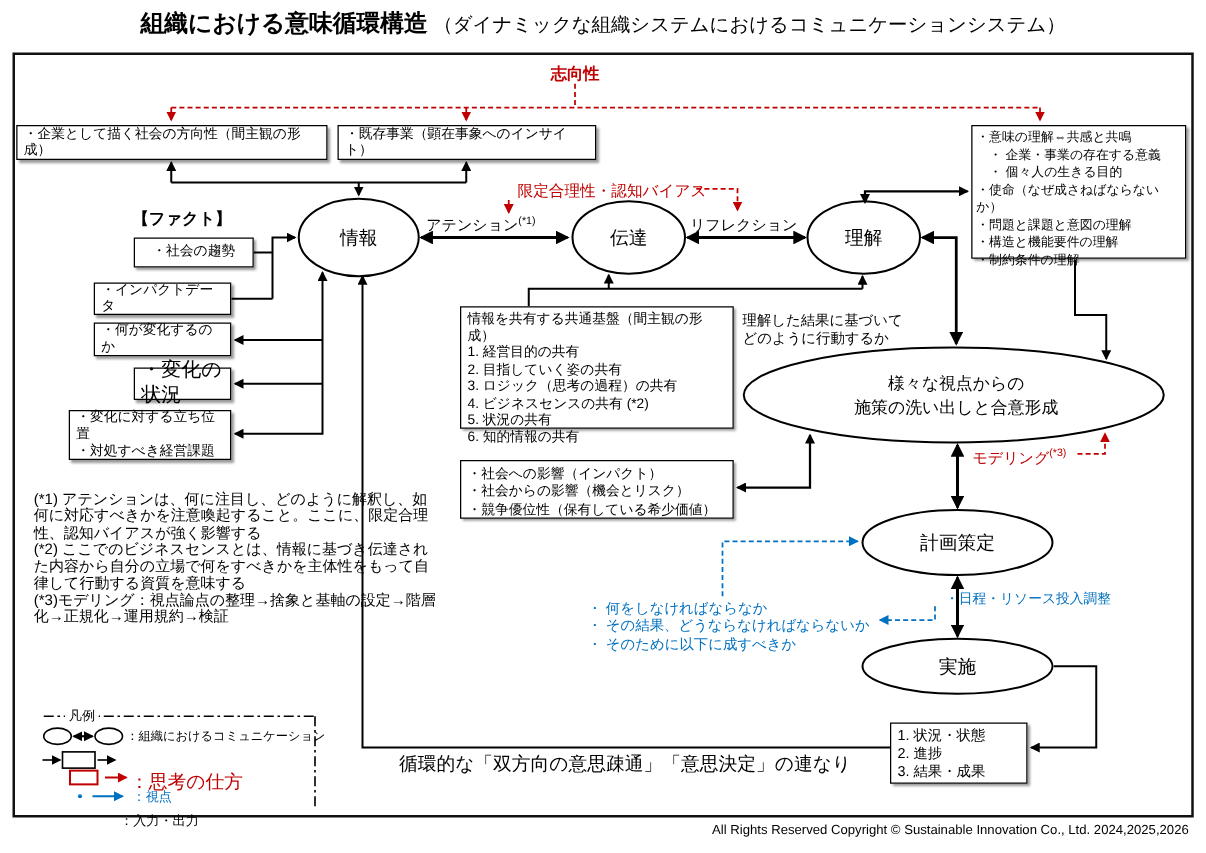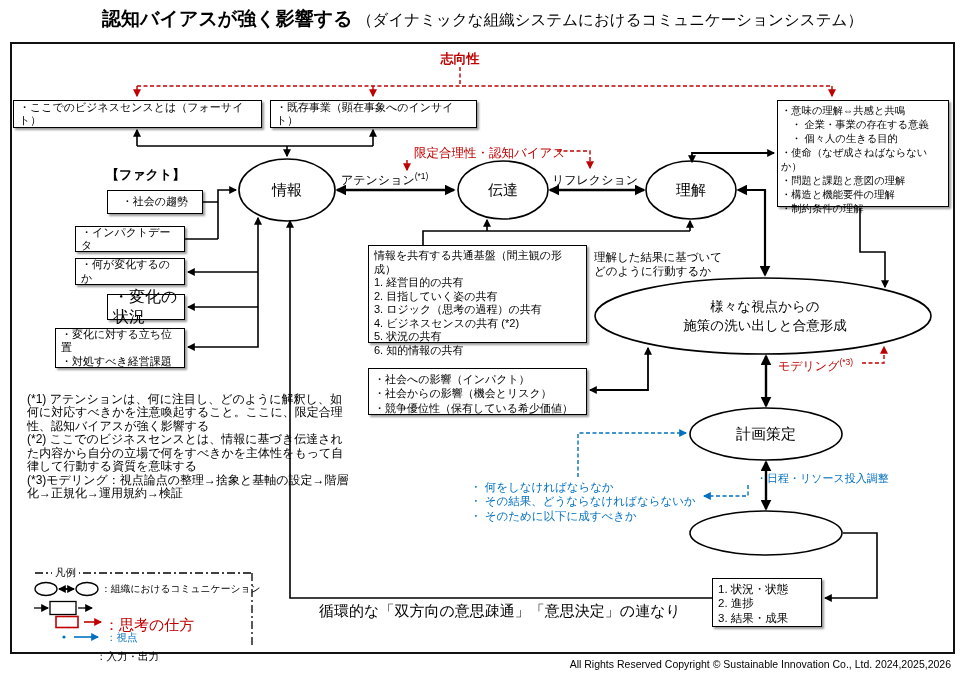--- a/index.html
+++ b/index.html
@@ -23,21 +23,21 @@
   .copyright{position:absolute;right:14px;top:658px;font-size:10.5px;z-index:2;}
   .caption{position:absolute;left:270px;top:602px;width:460px;text-align:center;font-size:15px;z-index:2;}
   .legend-title{position:absolute;left:52px;top:566px;font-size:10.5px;background:#fff;padding:0 3px;z-index:3;}
 </style>
 </head>
 <body>
 
 <div class="stage">
 
   <div class="title-row">
-    <span class="t-main">認知バイアスが強く影響する</span>
+    <span class="t-main">組織における意味循環構造</span>
     <span class="t-sub">（ダイナミックな組織システムにおけるコミュニケーションシステム）</span>
   </div>
 
   <div class="frame"></div>
 
   <svg class="layer" width="965" height="682" viewBox="0 0 965 682">
     <defs>
       <marker id="mB" viewBox="0 0 10 10" refX="8.5" refY="5" markerWidth="8" markerHeight="8" orient="auto-start-reverse" markerUnits="userSpaceOnUse">
         <path d="M0,0 L10,5 L0,10 Z" fill="#000"></path>
       </marker>
@@ -112,40 +112,41 @@
       <path d="M34,608 H48" marker-end="url(#mB)"></path>
       <rect x="50" y="601.5" width="26" height="13" fill="#fff"></rect>
       <path d="M78,608 H92" marker-end="url(#mB)"></path>
       <rect x="56" y="616.5" width="22" height="11" fill="#fff" stroke="#C00000" stroke-width="1.6"></rect>
       <path d="M84,622 H101" stroke="#C00000" stroke-width="1.6" marker-end="url(#mR)"></path>
       <circle cx="64" cy="637" r="1.6" fill="#0070C0" stroke="none"></circle>
       <path d="M74,637 H98" stroke="#0070C0" stroke-width="1.6" marker-end="url(#mBl)"></path>
     </g>
   </svg>
 
-  <div class="box center" style="left:13px;top:100px;width:249px;height:28px;font-size:11px;">・ここでのビジネスセンスとは（フォーサイト）</div>
+  <div class="box center" style="left:13px;top:100px;width:249px;height:28px;font-size:11px;">・企業として描く社会の方向性（間主観の形成）</div>
   <div class="box center" style="left:270px;top:100px;width:207px;height:28px;font-size:11px;">・既存事業（顕在事象へのインサイト）</div>
 
   <div class="lbl red" style="left:430px;top:50px;width:60px;text-align:center;font-size:13px;font-weight:bold;">志向性</div>
   <div class="lbl red" style="left:414px;top:145px;font-size:12.5px;">限定合理性・認知バイアス</div>
 
   <div class="lbl" style="left:106px;top:166px;font-size:13px;font-weight:bold;">【ファクト】</div>
   <div class="box center" style="left:107px;top:190px;width:96px;height:24px;font-size:11px;">・社会の趨勢</div>
   <div class="box center" style="left:75px;top:226px;width:110px;height:26px;font-size:11px;">・インパクトデータ</div>
   <div class="box center" style="left:75px;top:258px;width:110px;height:27px;font-size:11px;">・何が変化するのか</div>
   <div class="box center" style="left:107px;top:294px;width:78px;height:26px;font-size:16px;">・変化の状況</div>
   <div class="box center" style="left:55px;top:328px;width:130px;height:40px;font-size:11px;">・変化に対する立ち位置
 ・対処すべき経営課題</div>
 
   <div class="ellipse-lbl" style="left:239px;top:174px;width:96px;height:32px;font-size:15px;">情報</div>
   <div class="ellipse-lbl" style="left:458px;top:174px;width:90px;height:32px;font-size:15px;">伝達</div>
   <div class="ellipse-lbl" style="left:646px;top:174px;width:90px;height:32px;font-size:15px;">理解</div>
   <div class="ellipse-lbl" style="left:600px;top:296px;width:330px;height:42px;font-size:13.5px;line-height:1.4;">様々な視点からの
 施策の洗い出しと合意形成</div>
   <div class="ellipse-lbl" style="left:690px;top:418px;width:152px;height:32px;font-size:15px;">計画策定</div>
+  <div class="ellipse-lbl" style="left:690px;top:519px;width:152px;height:29px;font-size:15px;">実施</div>
 
   <div class="lbl" style="left:341px;top:171px;font-size:12px;white-space:nowrap;">
     <span>アテンション</span><span class="sup">(*1)</span>
   </div>
   <div class="lbl" style="left:552px;top:172px;font-size:12px;white-space:nowrap;">リフレクション</div>
   <div class="lbl red" style="left:778px;top:357px;font-size:12px;white-space:nowrap;">
     <span>モデリング</span><span class="sup">(*3)</span>
   </div>
 
   <div class="box" style="left:777px;top:100px;width:172px;height:107px;font-size:10.3px;line-height:1.36;padding:3px 3px;">・意味の理解⇔共感と共鳴

